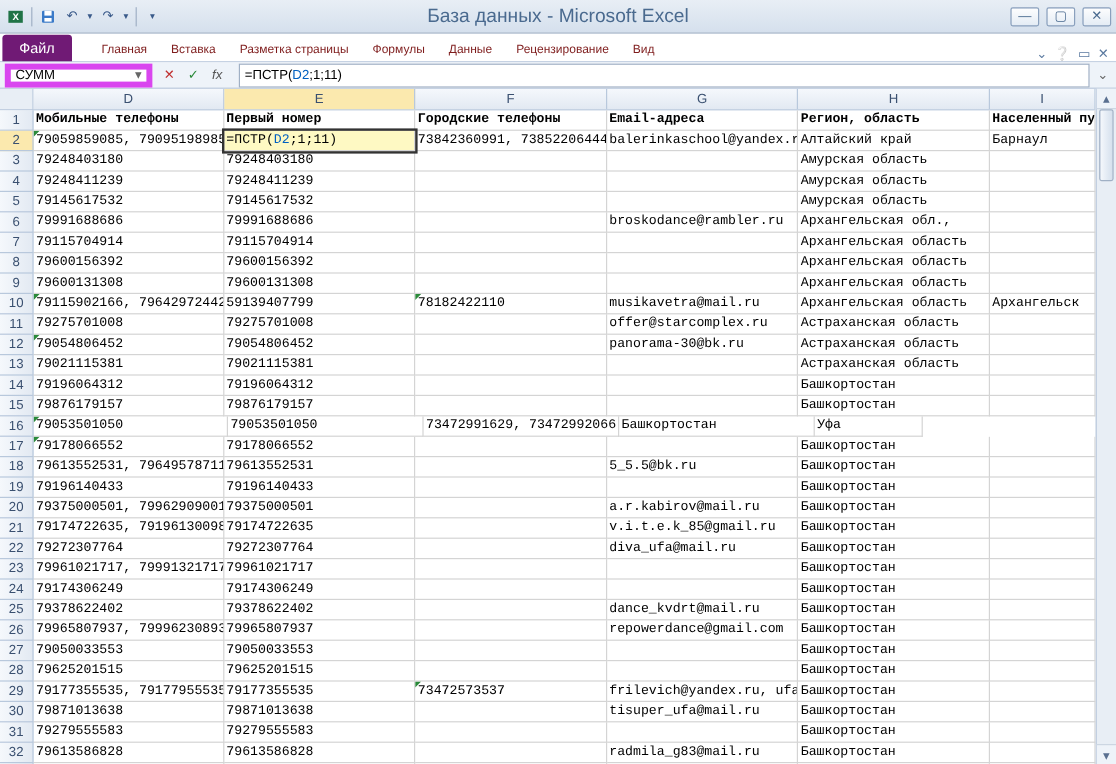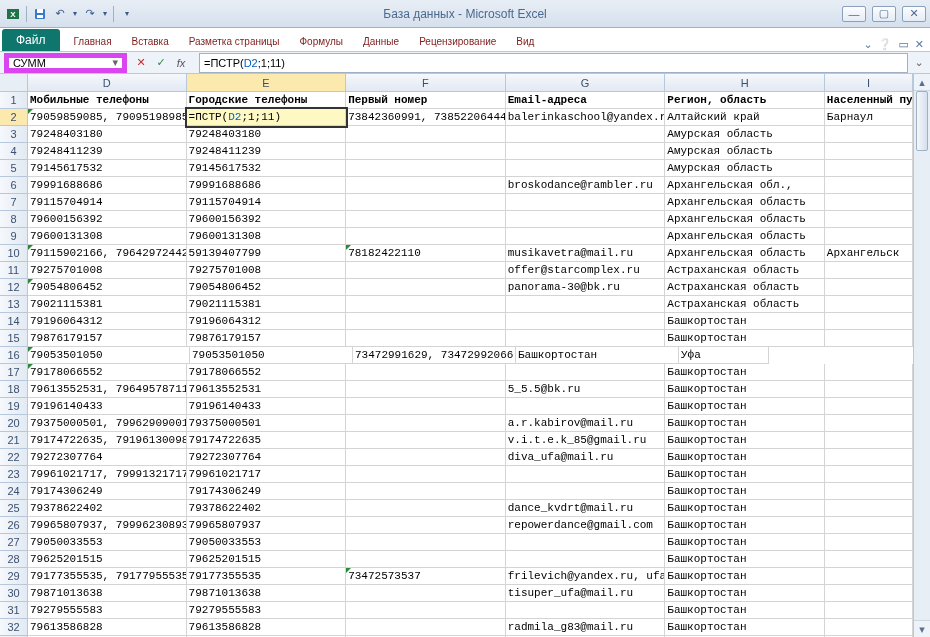--- a/index.html
+++ b/index.html
@@ -2,26 +2,26 @@
 <html><head>
 <meta charset="utf-8">
 <style>
 * { margin: 0; padding: 0; box-sizing: border-box; }
 body { font-family: "Segoe UI", Tahoma, sans-serif; font-size: 11px; background: #fff; width: 930px; height: 637px; overflow: hidden; position: relative; }
 
 .titlebar { height: 28px; background: linear-gradient(#e8eef5,#d5e0ed); display: flex; align-items: center; border-bottom: 1px solid #a0b0c5; position: relative; }
 .qa-toolbar { display: flex; gap: 2px; padding: 0 4px; align-items: center; }
 .qa-btn { width: 18px; height: 18px; display: flex; align-items: center; justify-content: center; color: #3a5a8a; cursor: pointer; }
 .qa-sep { width: 1px; height: 16px; background: #a0b0c5; margin: 0 2px; }
-.title-text { position: absolute; left: 50%; transform: translateX(-50%); color: #4a6a8f; font-size: 12px; }
+.title-text { position: absolute; left: 50%; transform: translateX(-50%); color: #4a6a8f; font-size: 16px; }
 .win-controls { position: absolute; right: 4px; display: flex; gap: 6px; }
 .win-btn { width: 24px; height: 16px; border: 1px solid #8aa0bd; background: linear-gradient(#fdfdfe,#e4ecf5); display: flex; align-items: center; justify-content: center; color: #4a6a8f; cursor: pointer; border-radius: 2px; }
 
 .ribbon-tabs { height: 24px; background: #fff; display: flex; align-items: flex-end; border-bottom: 1px solid #b8c8dc; padding-left: 2px; }
-.file-tab { background: #0f766e; color: #fff; padding: 4px 14px; font-size: 12px; border-radius: 3px 3px 0 0; margin-right: 4px; cursor: pointer; }
+.file-tab { background: #701a75; color: #fff; padding: 4px 14px; font-size: 12px; border-radius: 3px 3px 0 0; margin-right: 15px; cursor: pointer; }
 .ribbon-tab { padding: 4px 10px; color: #7f1d1d; font-size: 10px; cursor: pointer; }
 .ribbon-right { margin-left: auto; display: flex; gap: 6px; align-items: center; padding-right: 6px; color: #5b7aa0; }
 
 .formula-row { height: 22px; display: flex; align-items: center; border-bottom: 1px solid #b8c8dc; background: #eef3f9; }
 .namebox { width: 123px; height: 20px; border: 5px solid #d946ef; background: #fff; margin-left: 4px; display: flex; align-items: center; padding: 0 4px; font-size: 11px; }
 .namebox .dd { margin-left: auto; color: #666; }
 .fx-btns { display: flex; gap: 4px; margin: 0 6px; align-items: center; }
 .fx-btn { width: 16px; height: 16px; display: flex; align-items: center; justify-content: center; color: #444; cursor: pointer; }
 .fx-label { font-style: italic; color: #555; margin-right: 4px; }
 .formula-input { flex: 1; height: 20px; border: 1px solid #a0b0c5; background: #fff; padding: 0 4px; font-size: 11px; display: flex; align-items: center; }
@@ -165,22 +165,22 @@
         <div class="row-h">28</div>
         <div class="row-h">29</div>
         <div class="row-h">30</div>
         <div class="row-h">31</div>
         <div class="row-h">32</div>
         <div class="row-h">33</div>
       </div>
     <div class="cells" id="cells">
         <div class="row header-row">
           <div class="cell w-D">Мобильные телефоны</div>
+          <div class="cell w-E">Первый номер</div>
           <div class="cell w-F">Городские телефоны</div>
-          <div class="cell w-E">Первый номер</div>
           <div class="cell w-G">Email-адреса</div>
           <div class="cell w-H">Регион, область</div>
           <div class="cell w-I">Населенный пункт</div>
         </div>
         <div class="row">
           <div class="cell w-D tri">79059859085, 79095198985, 7911</div>
           <div class="cell w-E editing"><span>=ПСТР(</span><span class="ref">D2</span><span>;1;11)</span></div>
           <div class="cell w-F">73842360991, 73852206444, 7385</div>
           <div class="cell w-G">balerinkaschool@yandex.ru, de</div>
           <div class="cell w-H">Алтайский край</div>

